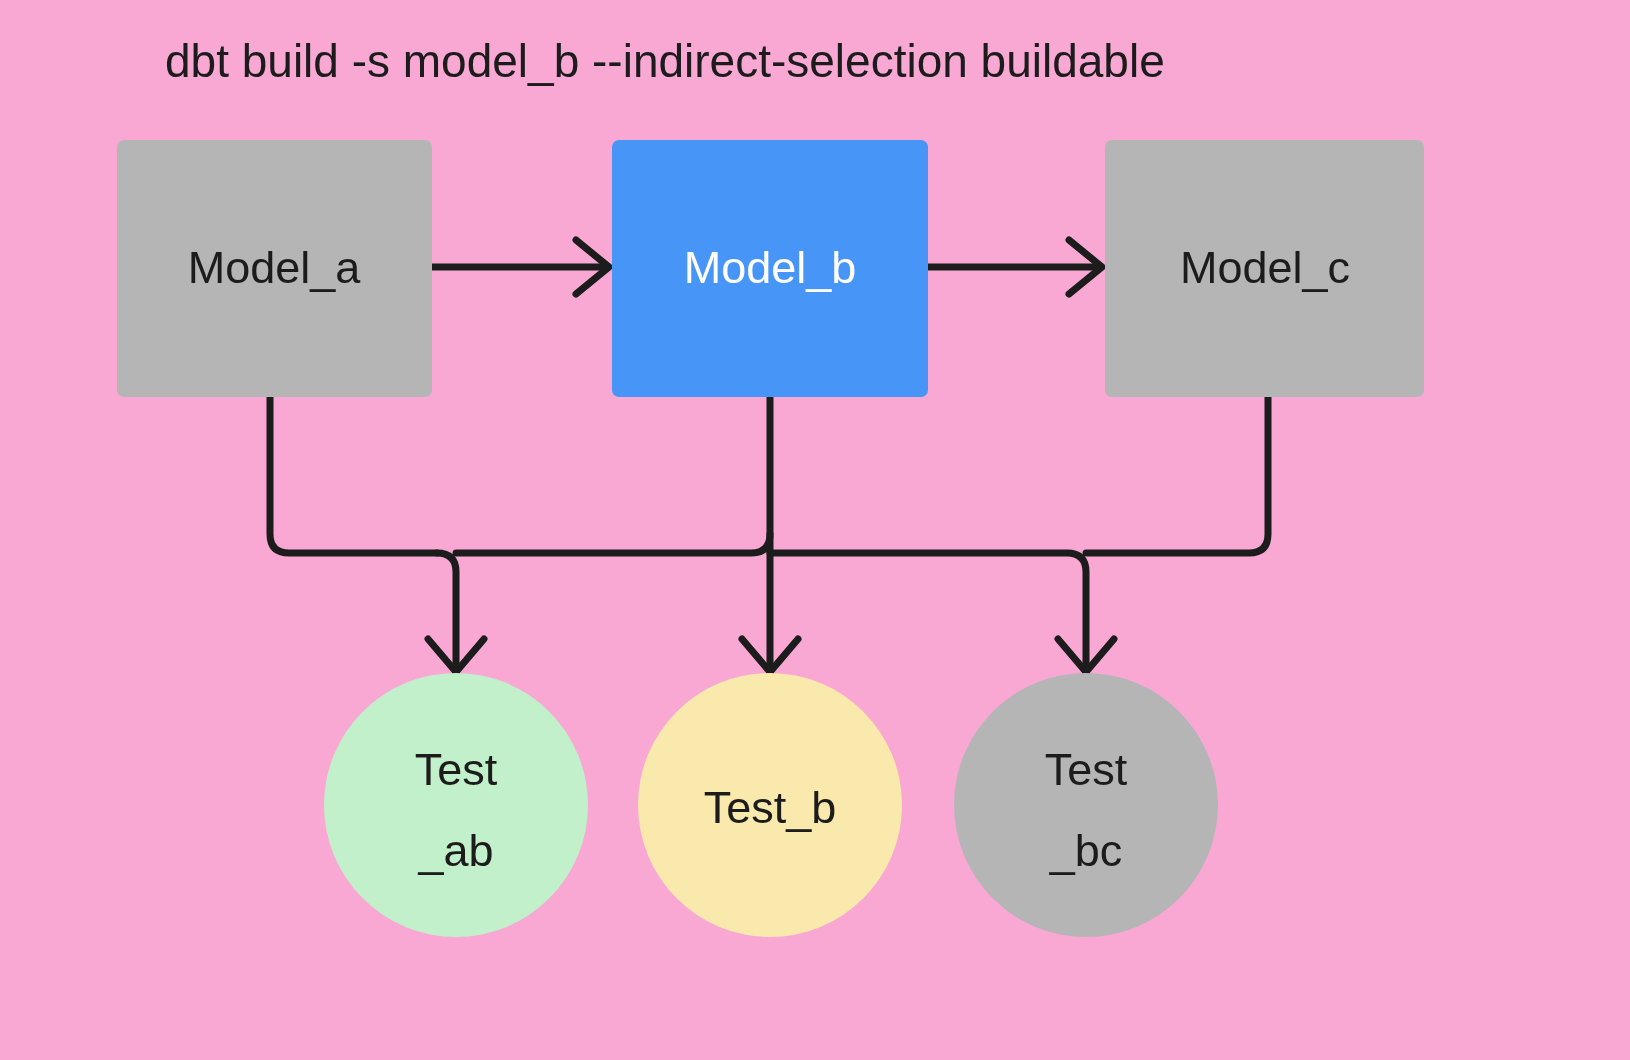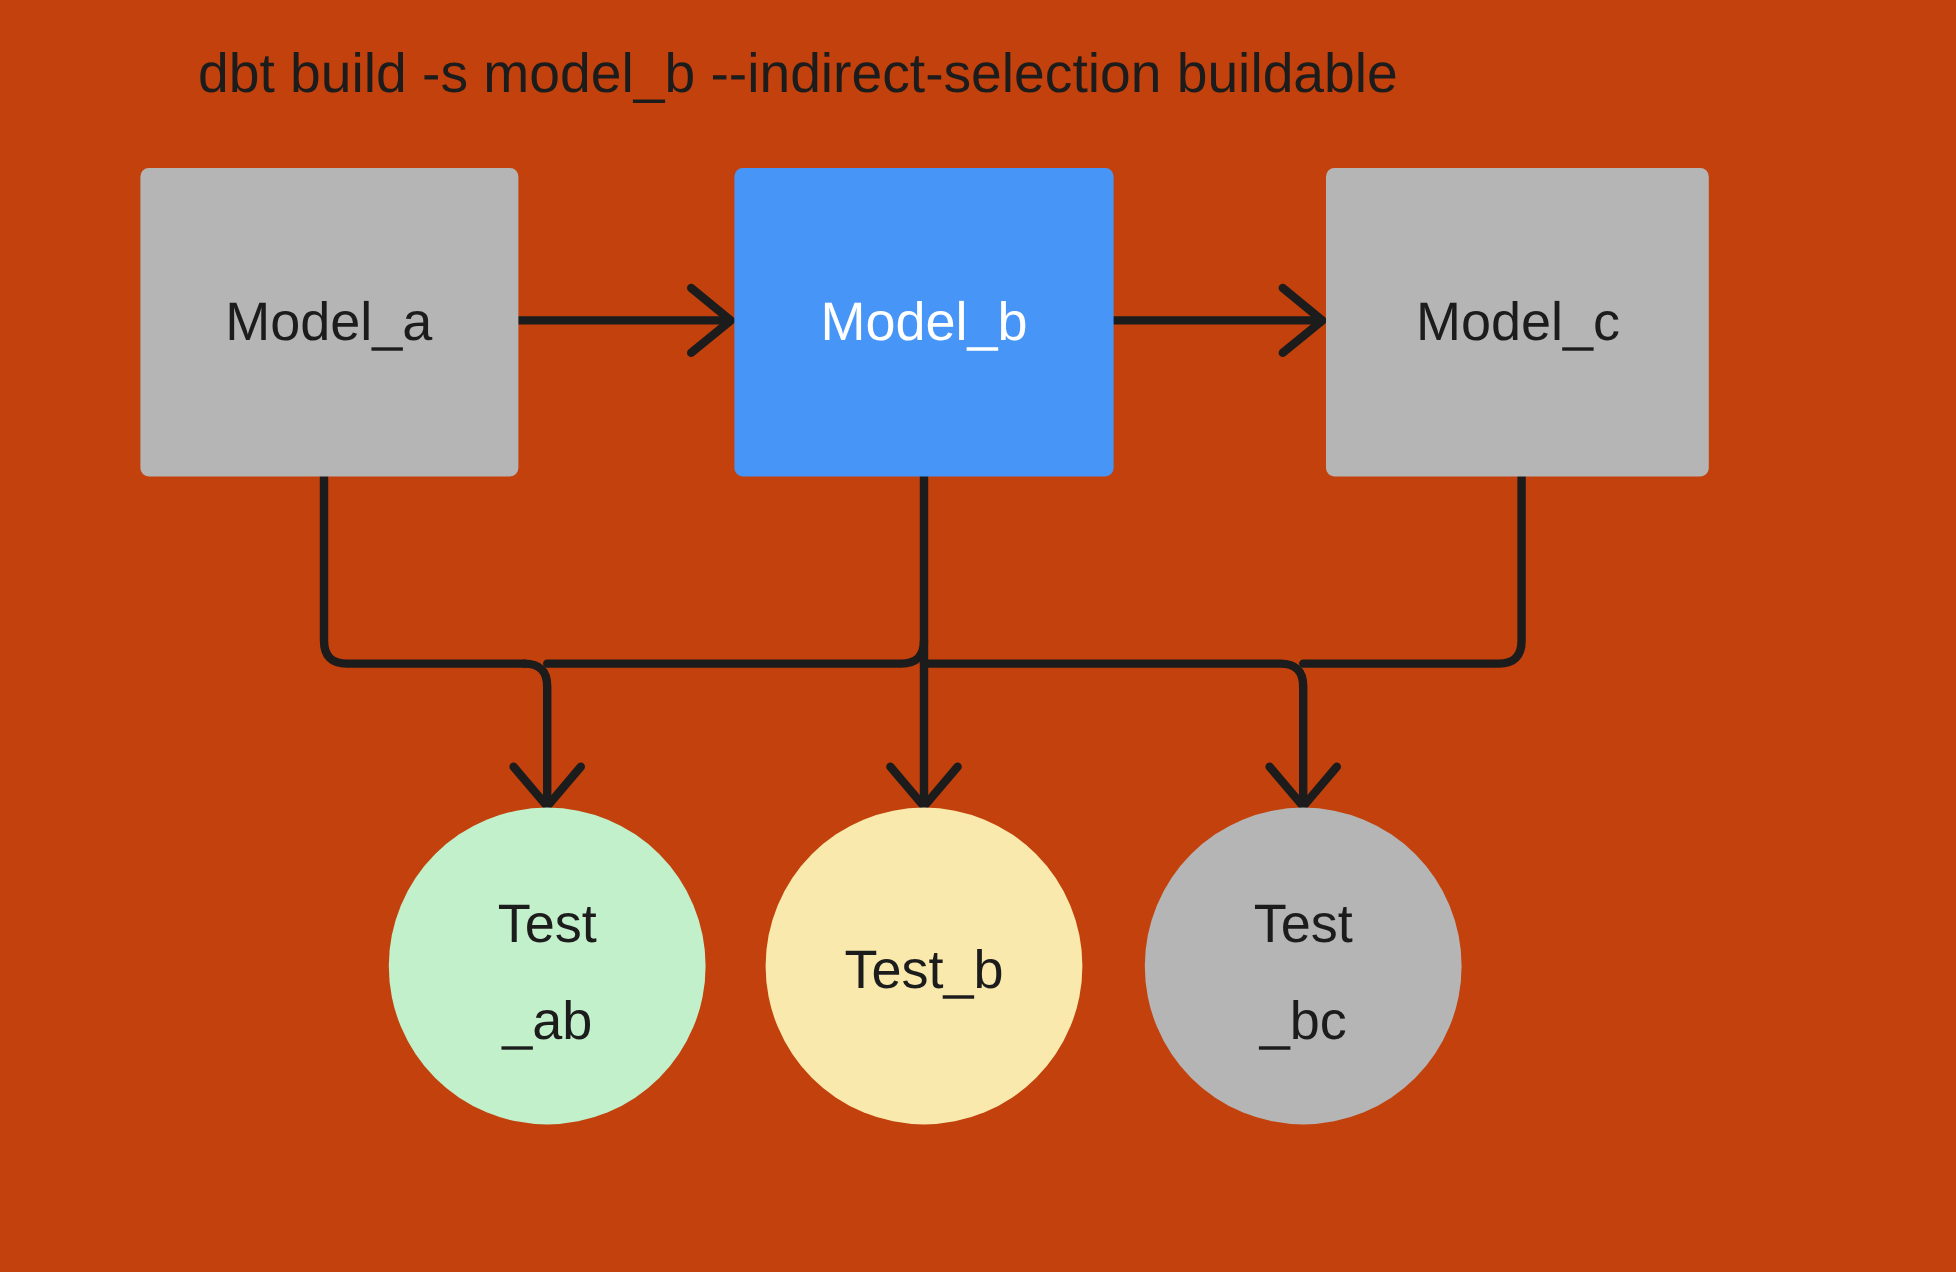--- a/index.html
+++ b/index.html
@@ -11,21 +11,21 @@
     width: 1630px;
     height: 1060px;
     font-family: "Liberation Sans", sans-serif;
     overflow: hidden;
     position: relative;
   }
   #canvas-root {
     position: relative;
     width: 1630px;
     height: 1060px;
-    background: #c2410c;
+    background: #f9a8d4;
   }
   svg.diagram {
     position: absolute;
     top: 0;
     left: 0;
     width: 1630px;
     height: 1060px;
     display: block;
   }
   .diagram-title {

